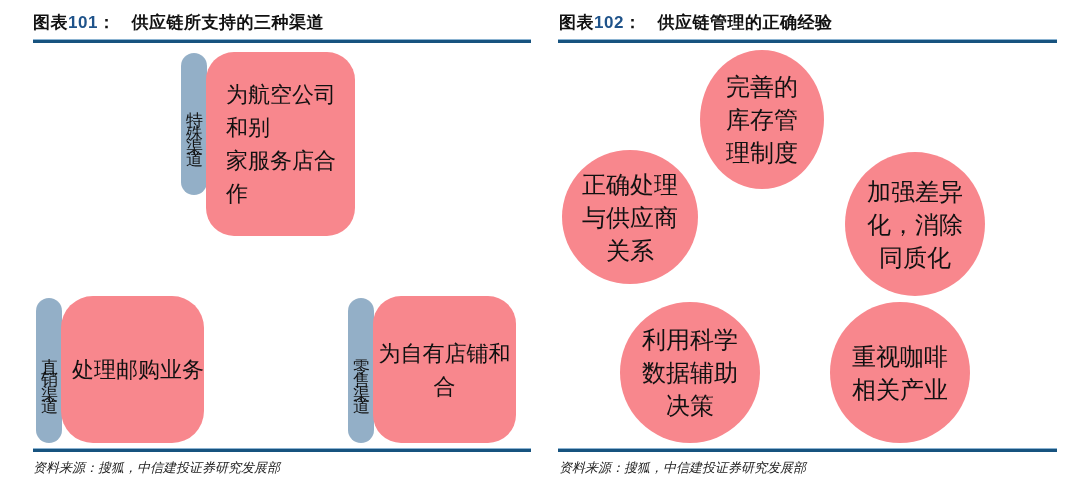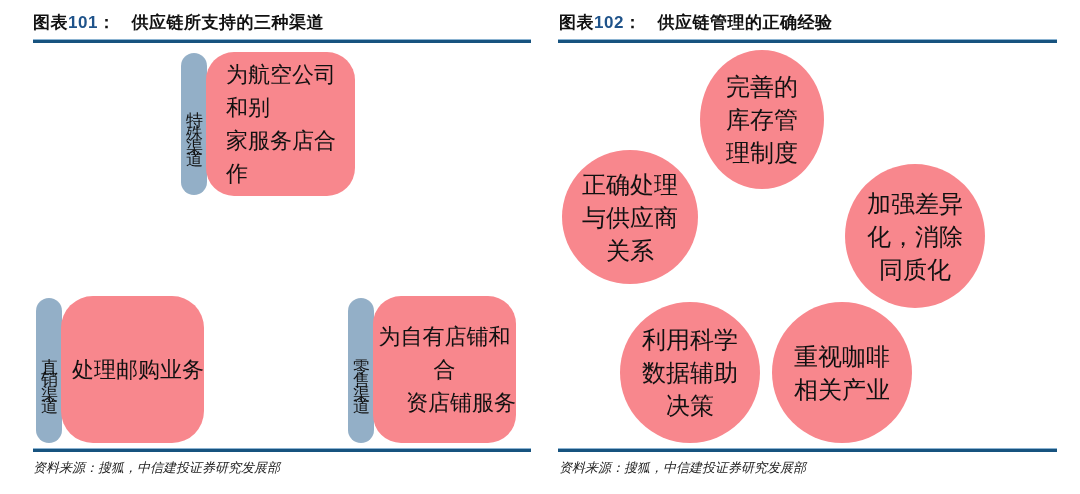--- a/index.html
+++ b/index.html
@@ -87,34 +87,33 @@
 <body>
 
 <div class="canvas">
 
   <div class="fig-title" style="left:33px;">
     <span>图表</span><span class="num">101</span><span>：</span><span class="title-text">供应链所支持的三种渠道</span>
   </div>
   <div class="rule" style="left:33px; top:39px; width:498px;"></div>
 
   <div class="tab" style="left:181px; top:53px; height:142px;">特殊渠道</div>
-  <div class="pinkbox align-left" style="left:206px; top:52px; width:123px; height:144px;">
+  <div class="pinkbox align-left" style="left:206px; top:52px; width:123px; height:184px;">
     <div>为航空公司和别</div>
     <div>家服务店合作</div>
   </div>
 
   <div class="tab" style="left:36px; top:298px; height:145px;">直销渠道</div>
   <div class="pinkbox align-center" style="left:61px; top:296px; width:143px; height:147px;border-radius:32px;">
     <div>处理邮购业务</div>
   </div>
 
   <div class="tab" style="left:348px; top:298px; height:145px;">零售渠道</div>
   <div class="pinkbox align-center" style="left:373px; top:296px; width:143px; height:147px;">
     <div>为自有店铺和合</div>
-    <div>资店铺服务</div>
   </div>
 
   <div class="rule" style="left:33px; top:448px; width:498px;"></div>
   <div class="source" style="left:33px;">资料来源：搜狐，中信建投证券研究发展部</div>
 
   <div class="fig-title" style="left:559px;">
     <span>图表</span><span class="num">102</span><span>：</span><span class="title-text">供应链管理的正确经验</span>
   </div>
   <div class="rule" style="left:558px; top:39px; width:499px;"></div>
 
@@ -123,33 +122,33 @@
     <div>库存管</div>
     <div>理制度</div>
   </div>
 
   <div class="bubble" style="left:562px; top:150px; width:136px; height:134px;text-align:right;">
     <div>正确处理</div>
     <div>与供应商</div>
     <div>关系</div>
   </div>
 
-  <div class="bubble" style="left:845px; top:164px; width:140px; height:144px;">
+  <div class="bubble" style="left:845px; top:152px; width:140px; height:144px;">
     <div>加强差异</div>
     <div>化，消除</div>
     <div>同质化</div>
   </div>
 
   <div class="bubble" style="left:620px; top:302px; width:140px; height:141px;">
     <div>利用科学</div>
     <div>数据辅助</div>
     <div>决策</div>
   </div>
 
-  <div class="bubble" style="left:772px; top:302px; width:140px; height:141px;">
+  <div class="bubble" style="left:830px; top:302px; width:140px; height:141px;">
     <div>重视咖啡</div>
     <div>相关产业</div>
   </div>
 
   <div class="rule" style="left:558px; top:448px; width:499px;"></div>
   <div class="source" style="left:559px;">资料来源：搜狐，中信建投证券研究发展部</div>
 
 </div>
 
 </body></html>

